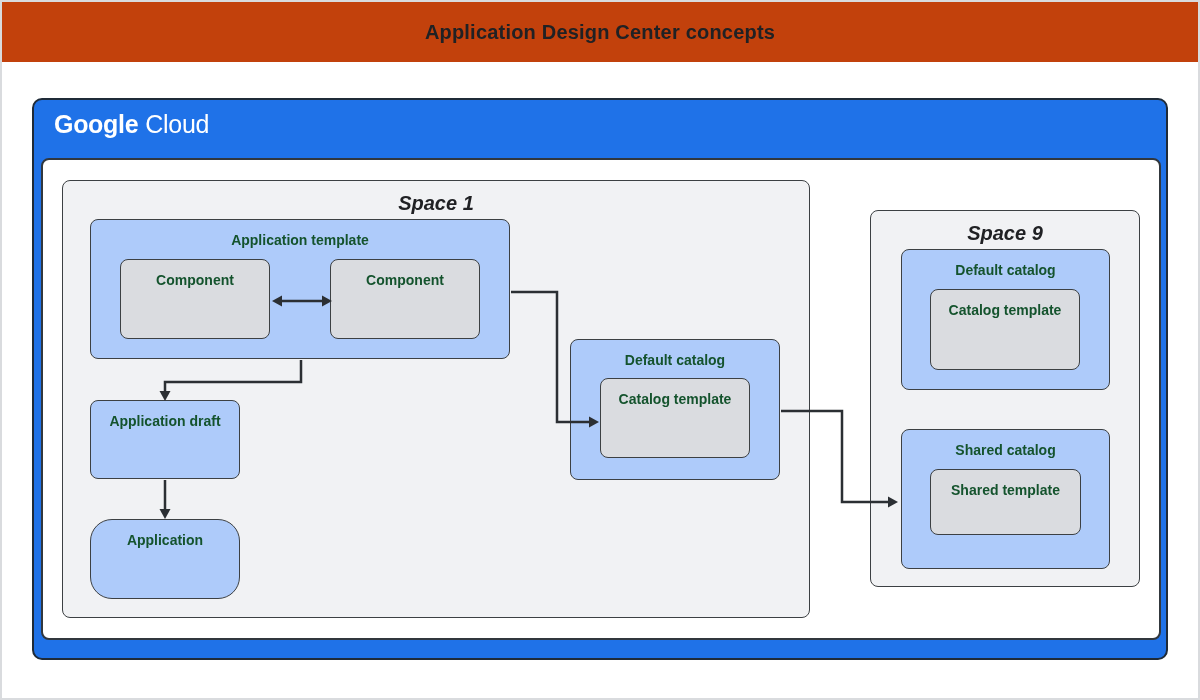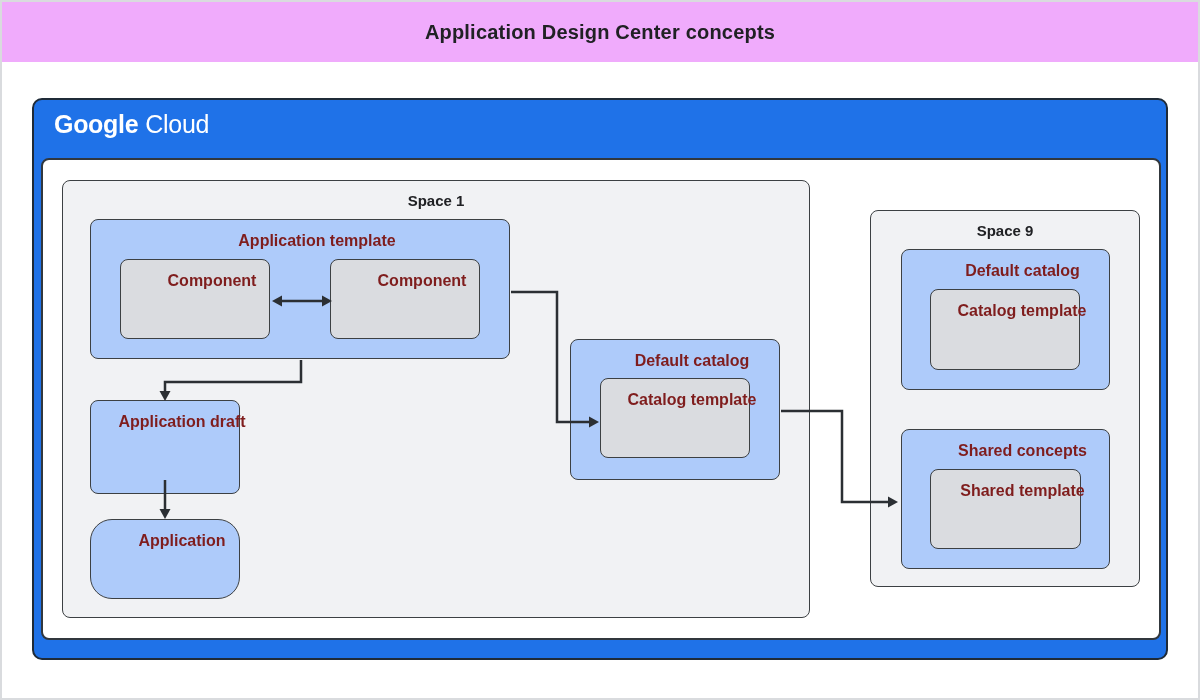--- a/index.html
+++ b/index.html
@@ -6,21 +6,21 @@
   html,body { width:1200px; height:700px; }
   body { font-family:"Liberation Sans", sans-serif; background:#ffffff; }
 
   .page {
     position:relative; width:1200px; height:700px;
     background:#ffffff; border:2px solid #d9dbde; overflow:hidden;
   }
 
   .banner {
     position:absolute; left:0; top:0; width:1196px; height:60px;
-    background:#f0abfc; display:flex; align-items:center; justify-content:center;
+    background:#c2410c; display:flex; align-items:center; justify-content:center;
   }
   .banner .title {
     font-size:20px; font-weight:700; color:#202124; letter-spacing:0.2px;
   }
 
   .cloud-box {
     position:absolute; left:30px; top:96px; width:1136px; height:562px;
     background:#1f72e8; border:2px solid #1f2b38; border-radius:10px;
   }
 
@@ -36,49 +36,49 @@
     border:2px solid #31373d; border-radius:8px;
   }
   .workspace { left:39px; top:156px; width:1120px; height:482px; }
 
   .space {
     position:absolute; background:#f1f2f4;
     border:1.5px solid #3c4043; border-radius:8px;
   }
   .space-label {
     position:absolute; top:11px; left:0; width:100%; text-align:center;
-    font-size:15px; font-weight:700; color:#202124;
+    font-size:20px; font-weight:700; color:#202124;font-style:italic;
   }
   .space1 { left:60px; top:178px; width:748px; height:438px; }
   .space2 { left:868px; top:208px; width:270px; height:377px; }
 
   .node {
     position:absolute; border:1.5px solid #3c4043; border-radius:8px;
   }
   .node-blue { background:#aecbfa; }
   .node-gray { background:#dadce0;text-decoration:underline; }
   .node-label {
-    position:absolute; top:12px; left:17px; width:100%; text-align:center;
-    font-size:16px; font-weight:700; color:#7f1d1d; white-space:nowrap;
+    position:absolute; top:12px; left:0; width:100%; text-align:center;
+    font-size:14px; font-weight:700; color:#14532d; white-space:nowrap;
   }
 
   
   .app-template   { left:88px;  top:217px; width:420px; height:140px; }
   .component-l    { left:118px; top:257px; width:150px; height:80px; }
   .component-r    { left:328px; top:257px; width:150px; height:80px; }
-  .app-draft      { left:88px;  top:398px; width:150px; height:94px;text-decoration:underline; }
+  .app-draft      { left:88px;  top:398px; width:150px; height:79px;text-decoration:underline; }
   .application    { left:88px;  top:517px; width:150px; height:80px;border-radius:22px; }
   .def-catalog-1  { left:568px; top:337px; width:210px; height:141px; }
   .cat-template-1 { left:598px; top:376px; width:150px; height:80px; }
 
   
   .def-catalog-2  { left:899px;  top:247px; width:209px; height:141px; }
   .cat-template-2 { left:928px;  top:287px; width:150px; height:81px; }
   .shared-catalog { left:899px;  top:427px; width:209px; height:140px; }
-  .shared-template{ left:928px;  top:467px; width:151px; height:80px; }
+  .shared-template{ left:928px;  top:467px; width:151px; height:66px; }
 
   .connector-layer {
     position:absolute; left:0; top:0; width:1200px; height:700px;
     pointer-events:none;
   }
   .edge { stroke:#2b2f33; stroke-width:2.5; fill:none; }
   .head { fill:#2b2f33; stroke:none; }
 </style>
 </head>
 <body>
@@ -133,21 +133,21 @@
   </div>
 
   <div class="node node-blue def-catalog-2">
     <div class="node-label">Default catalog</div>
   </div>
   <div class="node node-gray cat-template-2">
     <div class="node-label">Catalog template</div>
   </div>
 
   <div class="node node-blue shared-catalog">
-    <div class="node-label">Shared concepts</div>
+    <div class="node-label">Shared catalog</div>
   </div>
   <div class="node node-gray shared-template">
     <div class="node-label">Shared template</div>
   </div>
 
   <svg class="connector-layer" viewBox="0 0 1200 700" xmlns="http://www.w3.org/2000/svg">
 
     <g>
       <line class="edge" x1="278" y1="299" x2="322" y2="299"></line>
       <polygon class="head" points="270,299 280,293.5 280,304.5"></polygon>

